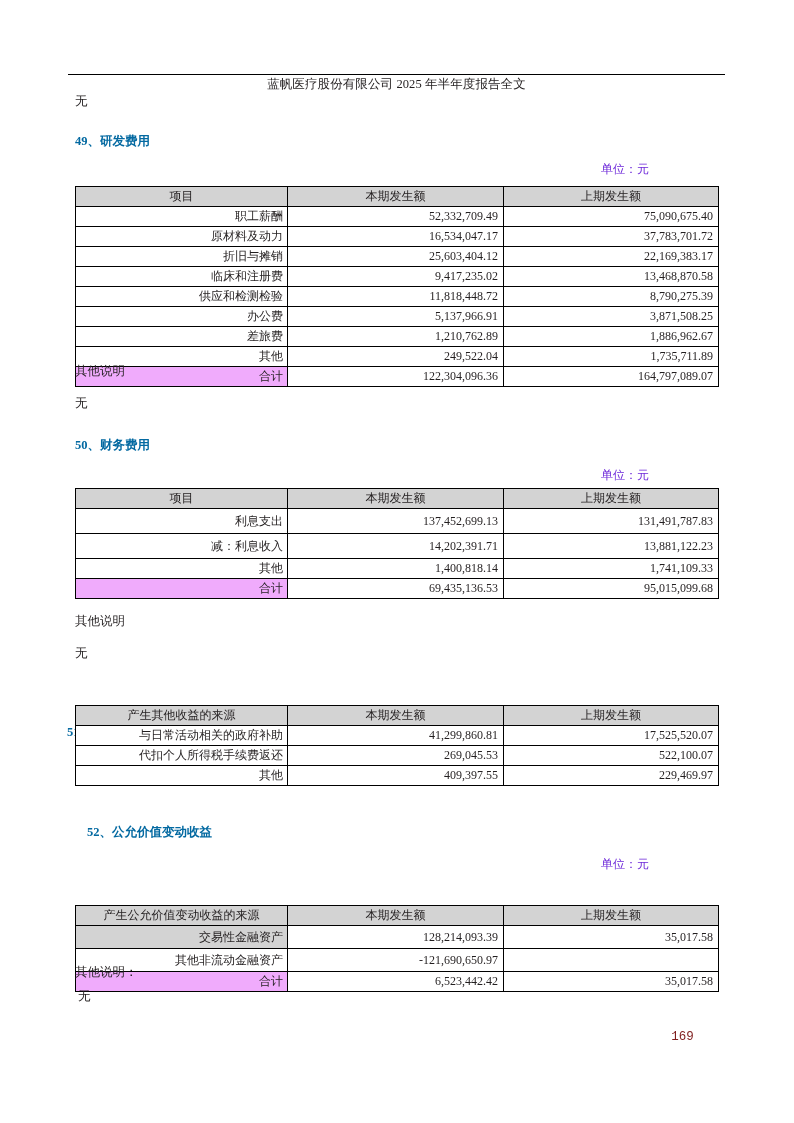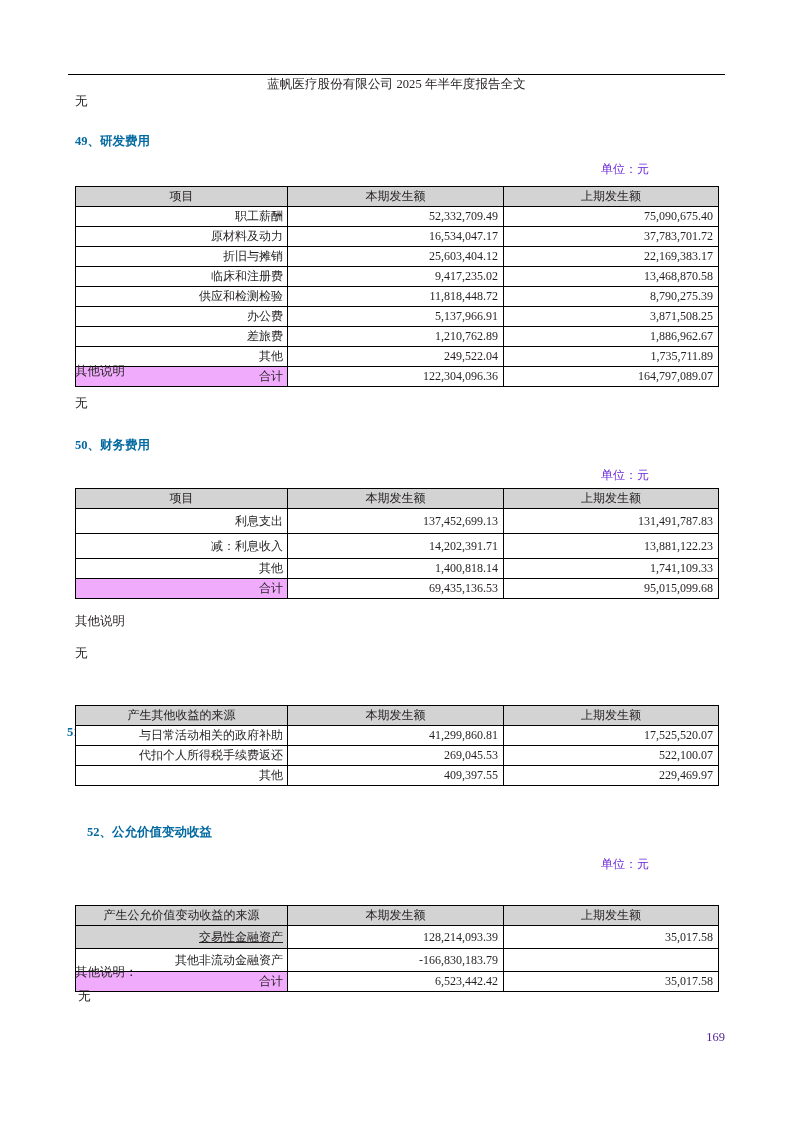--- a/index.html
+++ b/index.html
@@ -64,23 +64,24 @@
     line-height: 15px;
     color: #6d28d9;
     white-space: nowrap;
     text-align: center;
   }
   .page-number {
     position: absolute;
     left: 640px;
     top: 1030px;
     width: 85px;
-    text-align: right;
+    text-align: center;
     font-size: 12.5px;
-    color: #4c1d95;
+    color: #7f1d1d;
+    font-family: Liberation Mono, monospace;
   }
 
   
   table.fin {
     position: absolute;
     border-collapse: collapse;
     table-layout: fixed;
     font-size: 12px;
     color: #231f20;
     background: #ffffff;
@@ -278,27 +279,27 @@
         <col style="width:216px">
         <col style="width:215px">
       </colgroup>
     <tbody>
       <tr>
         <td class="hd">产生公允价值变动收益的来源</td>
         <td class="hd">本期发生额</td>
         <td class="hd">上期发生额</td>
       </tr>
       <tr class="shaded">
-        <td class="lbl" style="height:20px;text-decoration:underline;">交易性金融资产</td>
+        <td class="lbl" style="height:20px;">交易性金融资产</td>
         <td class="num">128,214,093.39</td>
         <td class="num">35,017.58</td>
       </tr>
       <tr>
         <td class="lbl" style="height:20px;">其他非流动金融资产</td>
-        <td class="num">-166,830,183.79</td>
+        <td class="num">-121,690,650.97</td>
         <td class="num"></td>
       </tr>
       <tr class="totalrow">
         <td class="lbl">合计</td>
         <td class="num">6,523,442.42</td>
         <td class="num">35,017.58</td>
       </tr>
     </tbody>
   </table>
 

